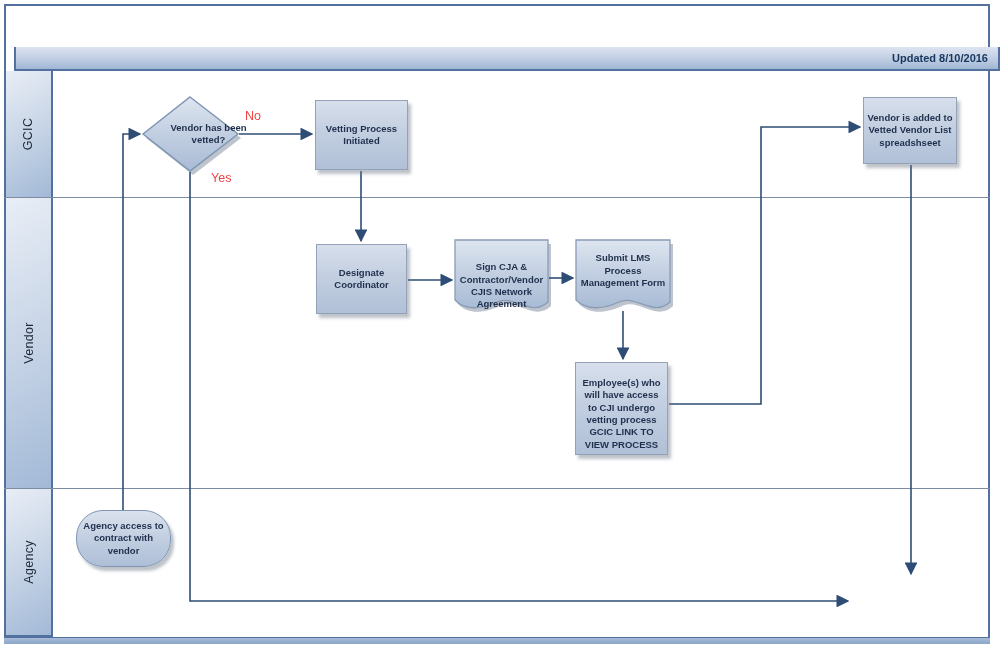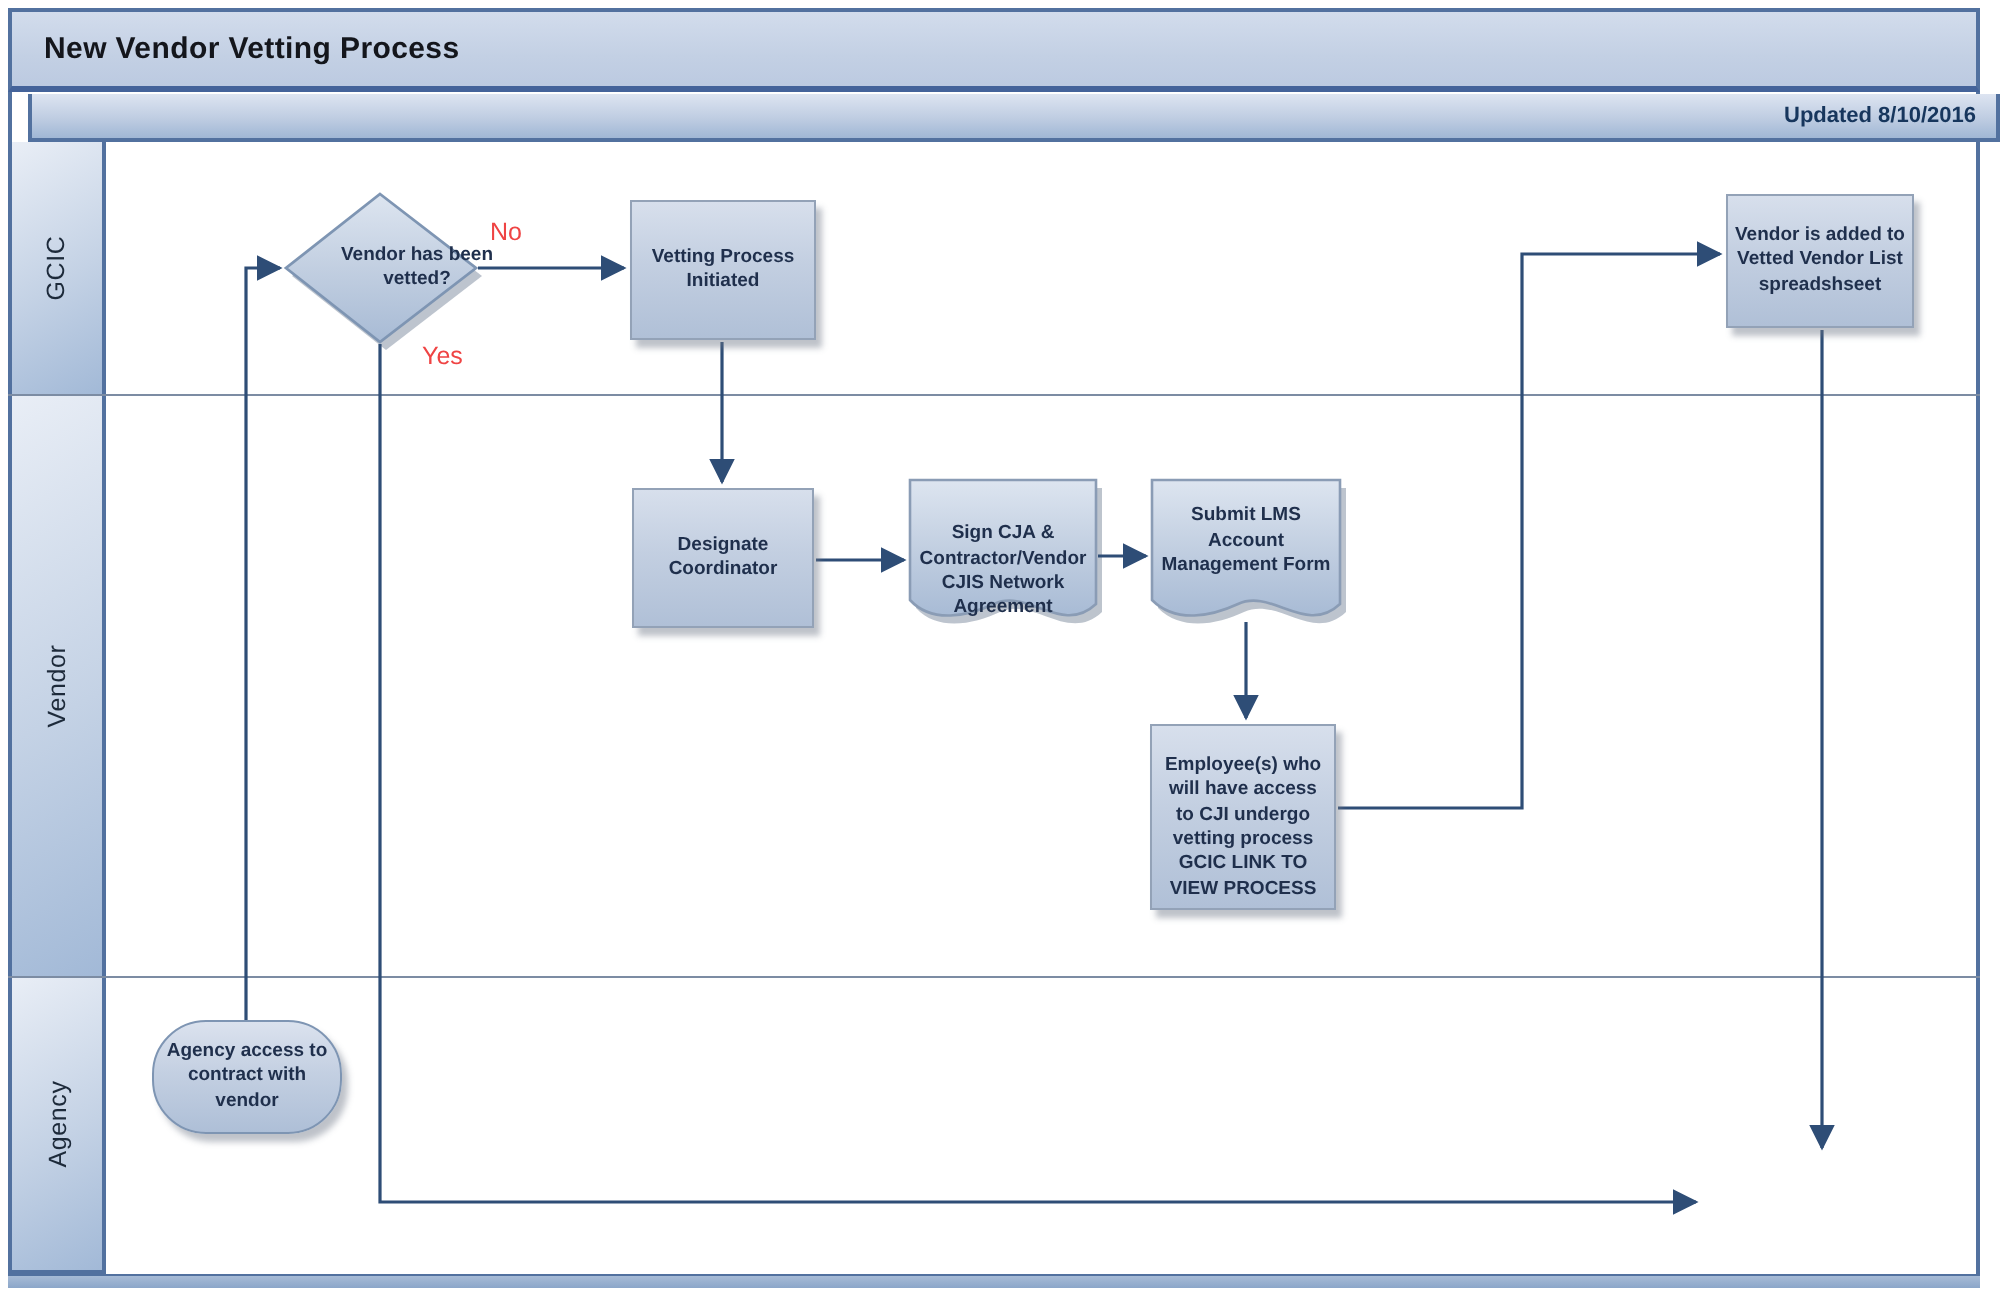--- a/index.html
+++ b/index.html
@@ -61,23 +61,20 @@
 
   svg.overlay { position:absolute; left:0; top:0; width:1000px; height:648px; pointer-events:none; }
 </style>
 </head>
 <body>
 
 <div id="stage">
 
   <div class="frame"></div>
 
-  <div class="title-bar">
-    <span>New Vendor Vetting Process</span>
-  </div>
 
   <div class="updated-bar">
     <span>Updated 8/10/2016</span>
   </div>
 
   <div class="lane-cell lane-gcic">
     <span>GCIC</span>
   </div>
   <div class="lane-cell lane-vendor">
     <span>Vendor</span>
@@ -150,19 +147,19 @@
 
   <div class="shape-label" style="left:164px; top:108px; width:89px; height:52px;">
     <span>Vendor has been vetted?</span>
   </div>
 
   <div class="shape-label" style="left:456px; top:244px; width:91px; height:54px;margin-top:15px;">
     <span>Sign CJA &amp; Contractor/Vendor CJIS Network Agreement</span>
   </div>
 
   <div class="shape-label" style="left:577px; top:246px; width:92px; height:50px;">
-    <span>Submit LMS Account Management Form</span>
+    <span>Submit LMS Process Management Form</span>
   </div>
 
   <div class="edge-label" style="left:245px; top:109px;">No</div>
   <div class="edge-label" style="left:211px; top:171px;">Yes</div>
 
 </div>
 
 </body></html>

